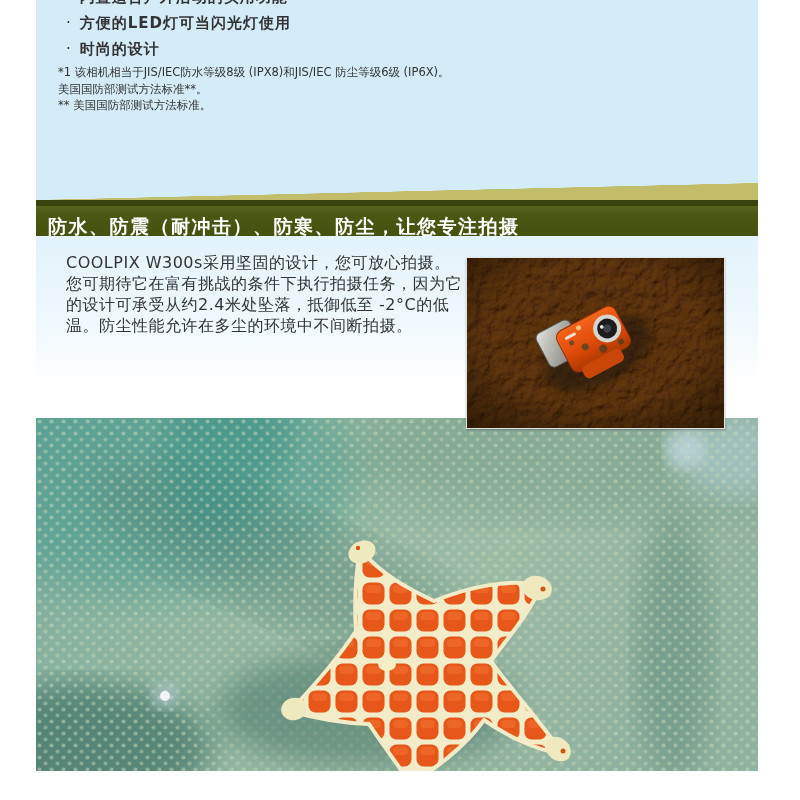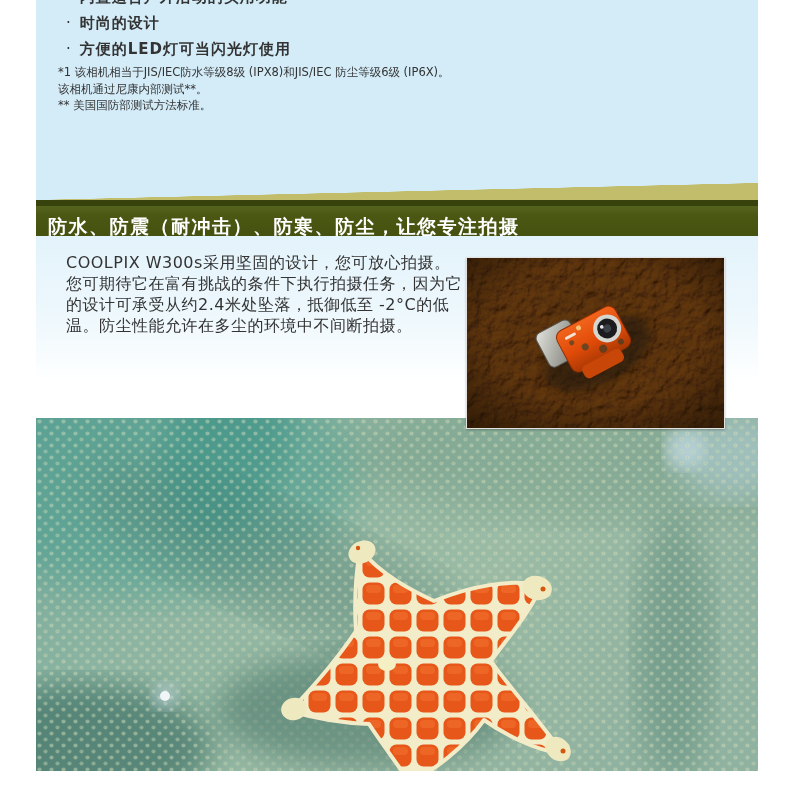--- a/index.html
+++ b/index.html
@@ -52,26 +52,26 @@
 </style>
 </head>
 <body>
 
 <div class="page">
   <div class="content">
 
     <div class="top-blue">
       <ul class="features">
         <li><span class="dot">·</span><span>内置适合户外活动的实用功能</span></li>
+        <li><span class="dot">·</span><span>方便的LED灯可当闪光灯使用</span></li>
         <li><span class="dot">·</span><span>时尚的设计</span></li>
-        <li><span class="dot">·</span><span>方便的LED灯可当闪光灯使用</span></li>
       </ul>
       <div class="footnotes">
         <div>*1 该相机相当于JIS/IEC防水等级8级 (IPX8)和JIS/IEC 防尘等级6级 (IP6X)。</div>
-        <div>该相机通过尼康内部测试**。</div>
+        <div>美国国防部测试方法标准**。</div>
         <div>** 美国国防部测试方法标准。</div>
       </div>
     </div>
 
     <div class="wedge"></div>
 
     <div class="banner">
       <span>防水、防震（耐冲击）、防寒、防尘，让您专注拍摄</span>
     </div>
 

